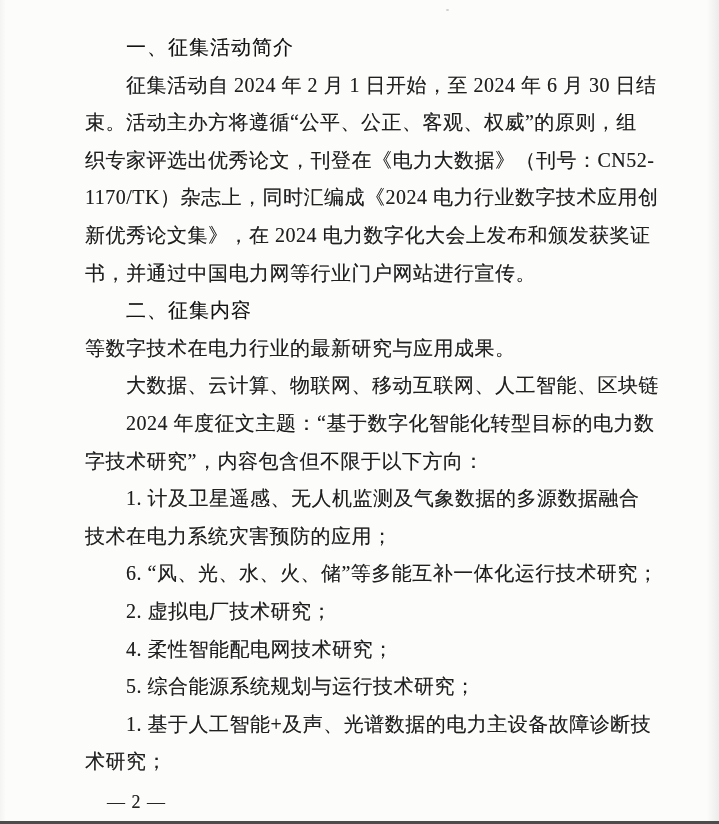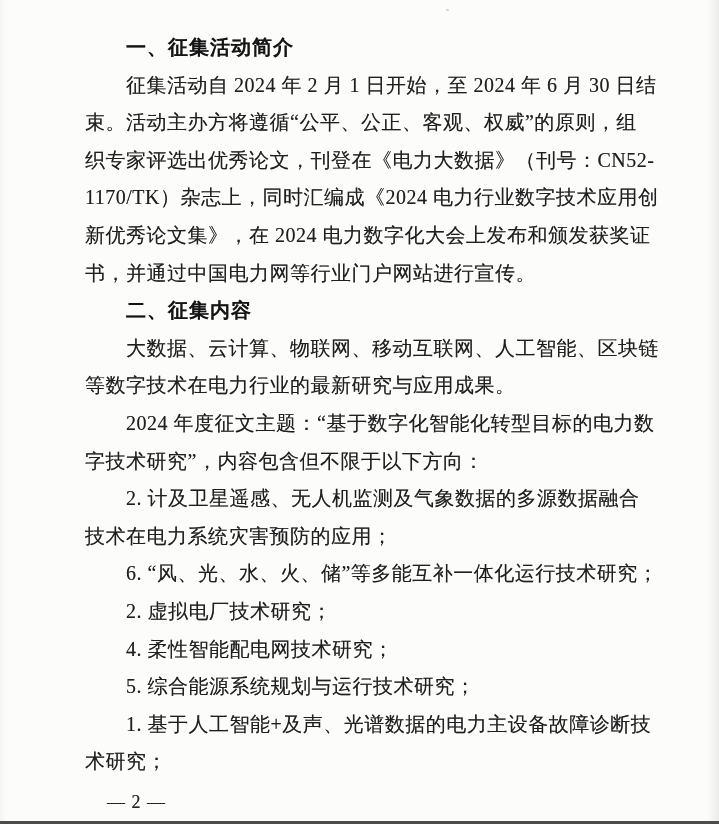--- a/index.html
+++ b/index.html
@@ -24,21 +24,21 @@
   }
   .line, .heading {
     font-size: 20px;
     line-height: 37.6px;
     white-space: nowrap;
     letter-spacing: 0.5px;
     text-shadow: 0 0 0.6px rgba(45,45,45,0.55);
   }
   .heading {
     font-family: "Liberation Sans", "DejaVu Sans", sans-serif;
-    font-weight: 700;
+    font-weight: 400;
     color: #141414;
     letter-spacing: 1px;
   }
   .indent {
     padding-left: 41px;
   }
   .page-number {
     position: absolute;
     left: 107px;
     top: 789px;
@@ -88,25 +88,25 @@
 <div class="page">
   <div class="content" id="doc-body">
       <div class="heading indent">一、征集活动简介</div>
       <div class="line indent">征集活动自 2024 年 2 月 1 日开始，至 2024 年 6 月 30 日结</div>
       <div class="line">束。活动主办方将遵循“公平、公正、客观、权威”的原则，组</div>
       <div class="line">织专家评选出优秀论文，刊登在《电力大数据》（刊号：CN52-</div>
       <div class="line">1170/TK）杂志上，同时汇编成《2024 电力行业数字技术应用创</div>
       <div class="line">新优秀论文集》，在 2024 电力数字化大会上发布和颁发获奖证</div>
       <div class="line">书，并通过中国电力网等行业门户网站进行宣传。</div>
       <div class="heading indent">二、征集内容</div>
+      <div class="line">等数字技术在电力行业的最新研究与应用成果。</div>
       <div class="line indent">大数据、云计算、物联网、移动互联网、人工智能、区块链</div>
-      <div class="line">等数字技术在电力行业的最新研究与应用成果。</div>
       <div class="line indent">2024 年度征文主题：“基于数字化智能化转型目标的电力数</div>
       <div class="line">字技术研究”，内容包含但不限于以下方向：</div>
-      <div class="line indent">2. 计及卫星遥感、无人机监测及气象数据的多源数据融合</div>
+      <div class="line indent">1. 计及卫星遥感、无人机监测及气象数据的多源数据融合</div>
       <div class="line">技术在电力系统灾害预防的应用；</div>
       <div class="line indent">6. “风、光、水、火、储”等多能互补一体化运行技术研究；</div>
       <div class="line indent">2. 虚拟电厂技术研究；</div>
       <div class="line indent">4. 柔性智能配电网技术研究；</div>
       <div class="line indent">5. 综合能源系统规划与运行技术研究；</div>
       <div class="line indent">1. 基于人工智能+及声、光谱数据的电力主设备故障诊断技</div>
       <div class="line">术研究；</div>
     </div>
   <div class="page-number">— 2 —</div>
   <div class="speck" style="left:446px; top:9px;"></div>

